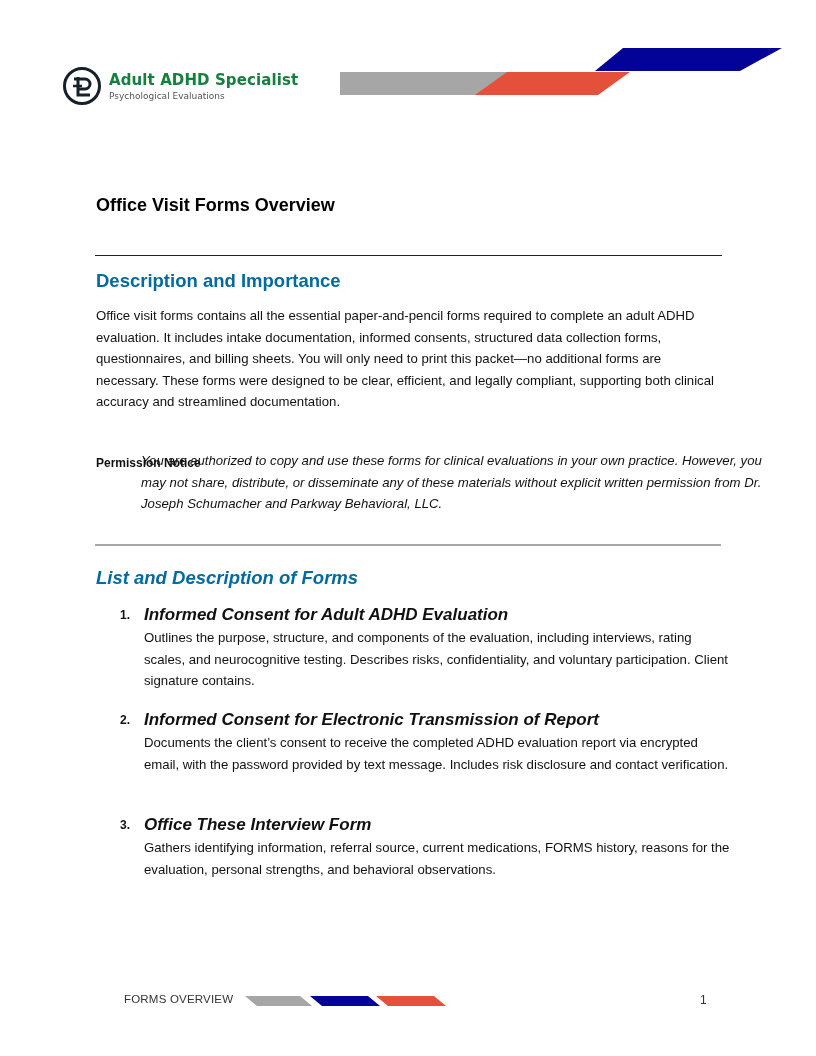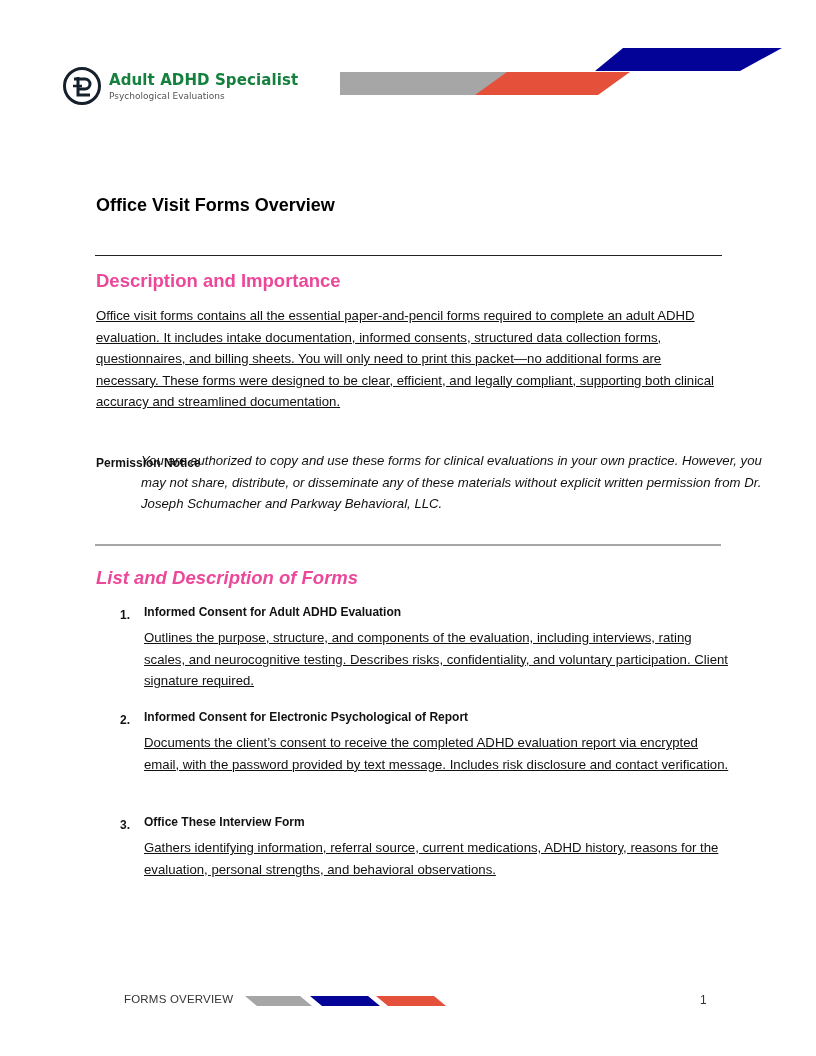--- a/index.html
+++ b/index.html
@@ -4,31 +4,31 @@
 <style>
   html, body { margin:0; padding:0; background:#ffffff; }
   body { width:816px; height:1056px; position:relative; overflow:hidden; font-family:"Liberation Sans", "DejaVu Sans", sans-serif; color:#111; }
   .abs { position:absolute; }
   .logo-circle { left:62px; top:66px; width:40px; height:40px; }
   .brand-name { left:109px; top:71px; font-size:15px; font-weight:bold; color:#15803d; letter-spacing:0.1px; font-family:"DejaVu Sans", sans-serif; }
   .brand-sub { left:109px; top:91px; font-size:9px; color:#555; font-family:"DejaVu Sans", sans-serif;text-align:center; }
   .header-bars { left:340px; top:46px; width:450px; height:52px; }
   .doc-title { left:96px; top:195px; font-size:18px; font-weight:bold; color:#000000; }
   .rule1 { left:95px; top:255px; width:627px; height:1px; background:#222; }
-  .h2 { font-size:18.5px; font-weight:bold; color:#ec4899; }
-  .p { font-size:13.2px; line-height:21.5px; color:#111;text-decoration:underline; }
+  .h2 { font-size:18.5px; font-weight:bold; color:#0369a1; }
+  .p { font-size:13.2px; line-height:21.5px; color:#111; }
   .desc-heading { left:96px; top:270px; }
   .desc-body { left:96px; top:305px; width:630px; }
   .perm-label { left:96px; top:432px; font-size:12px; font-weight:bold;margin-top:24px; }
   .perm-body { left:96px; top:450px; width:640px; font-style:italic; font-size:13.2px; line-height:21.5px;margin-left:45px; }
   .rule2 { left:95px; top:544px; width:626px; height:2px; background:#a6a6a6; }
   .list-heading { left:96px; top:567px;font-style:italic; }
   .item { left:120px; width:610px; }
   .item-num { position:absolute; left:0; font-size:12px; font-weight:bold; top:3px; }
-  .item-title { position:absolute; left:24px; font-size:12px; font-weight:bold; }
+  .item-title { position:absolute; left:24px; font-size:17px; font-weight:bold;font-style:italic; }
   .item-desc { position:absolute; left:24px; top:22px; width:590px; }
   .footer-label { left:85px; top:993px; font-size:11.5px; color:#333; letter-spacing:0.2px;padding-left:39px; }
   .footer-bars { left:240px; top:994px; width:210px; height:14px; }
   .footer-page { left:700px; top:993px; font-size:12px; color:#333; }
 </style>
 </head>
 <body>
 
 <div class="abs logo-circle">
   <svg width="40" height="40" viewBox="0 0 40 40">
@@ -58,33 +58,33 @@
 <div class="abs perm-label">Permission Notice</div>
 <div class="abs perm-body">You are authorized to copy and use these forms for clinical evaluations in your own practice. However, you may not share, distribute, or disseminate any of these materials without explicit written permission from Dr. Joseph Schumacher and Parkway Behavioral, LLC.</div>
 
 <div class="abs rule2"></div>
 
 <div class="abs h2 list-heading">List and Description of Forms</div>
 
 <div class="abs item" style="top:605px;">
   <span class="item-num">1.</span>
   <span class="item-title">Informed Consent for Adult ADHD Evaluation</span>
-  <div class="item-desc p">Outlines the purpose, structure, and components of the evaluation, including interviews, rating scales, and neurocognitive testing. Describes risks, confidentiality, and voluntary participation. Client signature required.</div>
+  <div class="item-desc p">Outlines the purpose, structure, and components of the evaluation, including interviews, rating scales, and neurocognitive testing. Describes risks, confidentiality, and voluntary participation. Client signature contains.</div>
 </div>
 
 <div class="abs item" style="top:710px;">
   <span class="item-num">2.</span>
-  <span class="item-title">Informed Consent for Electronic Psychological of Report</span>
+  <span class="item-title">Informed Consent for Electronic Transmission of Report</span>
   <div class="item-desc p">Documents the client’s consent to receive the completed ADHD evaluation report via encrypted email, with the password provided by text message. Includes risk disclosure and contact verification.</div>
 </div>
 
 <div class="abs item" style="top:815px;">
   <span class="item-num">3.</span>
   <span class="item-title">Office These Interview Form</span>
-  <div class="item-desc p">Gathers identifying information, referral source, current medications, ADHD history, reasons for the evaluation, personal strengths, and behavioral observations.</div>
+  <div class="item-desc p">Gathers identifying information, referral source, current medications, FORMS history, reasons for the evaluation, personal strengths, and behavioral observations.</div>
 </div>
 
 <div class="abs footer-label">FORMS OVERVIEW</div>
 <div class="abs footer-bars">
   <svg width="210" height="14" viewBox="0 0 210 14">
     <polygon points="5,2 60,2 72,12 17,12" fill="#a6a6a6"></polygon>
     <polygon points="70,2 128,2 140,12 82,12" fill="#030397"></polygon>
     <polygon points="136,2 194,2 206,12 148,12" fill="#e4503a"></polygon>
   </svg>
 </div>

